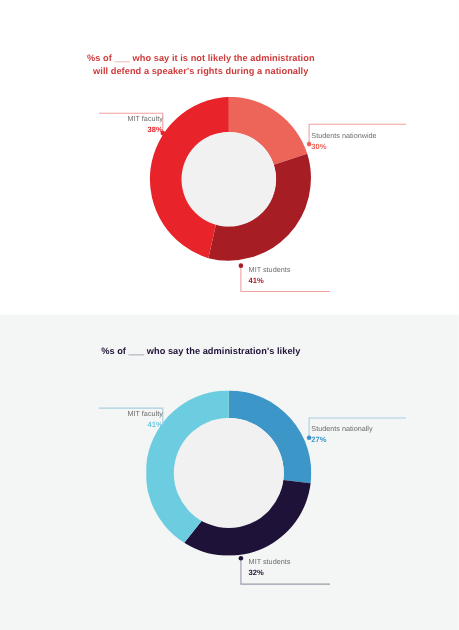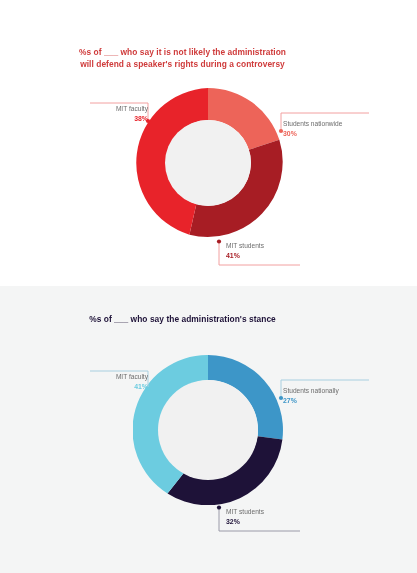--- a/index.html
+++ b/index.html
@@ -67,21 +67,21 @@
   #lead-b-students .ltext{left:10px;top:2px;text-align:left;color:#6c6c6c;}
   #lead-b-students .lpct{color:#1e1238;}
 </style>
 </head>
 <body>
 
 <div class="panel" id="panel-top">
 
   <div class="chart-title" id="title-top">
     <span>%s of ___ who say it is not likely the administration</span><br>
-    <span>will defend a speaker's rights during a controversy</span>
+    <span>will defend a speaker's rights during a nationally</span>
   </div>
 
   <div class="donut-wrap" id="donut-top">
     <svg width="150" height="150" viewBox="0 0 150 150">
 
       <path fill="#ed6459" d="M 75 0 A 75 75 0 0 1 146.33 51.82 L 115.88 61.71 A 43 43 0 0 0 75 32 Z"></path>
 
       <path fill="#a71d24" d="M 146.33 51.82 A 75 75 0 0 1 56.40 146.67 L 63.36 116.07 A 43 43 0 0 0 115.88 61.71 Z"></path>
 
       <path fill="#e8232a" d="M 56.40 146.67 A 75 75 0 0 1 75 0 L 75 32 A 43 43 0 0 0 63.36 116.07 Z"></path>
@@ -120,21 +120,21 @@
       <span class="lname">MIT students</span>
       <span class="lpct">41%</span>
     </span>
   </div>
 
 </div>
 
 <div class="panel" id="panel-bottom"></div>
 
 <div class="chart-title" id="title-bottom">
-  <span>%s of ___ who say the administration's stance</span><br>
+  <span>%s of ___ who say the administration's likely</span><br>
 </div>
 
 <div class="donut-wrap" id="donut-bottom">
   <svg width="150" height="150" viewBox="0 0 150 150">
 
     <path fill="#3d96c8" d="M 75 0 A 75 75 0 0 1 149.39 84.39 L 124.59 81.26 A 50 50 0 0 0 75 25 Z"></path>
 
     <path fill="#1e1238" d="M 149.39 84.39 A 75 75 0 0 1 34.51 138.45 L 51.34 117.30 A 50 50 0 0 0 124.59 81.26 Z"></path>
 
     <path fill="#6ccce0" d="M 34.51 138.45 A 75 75 0 0 1 75 0 L 75 25 A 50 50 0 0 0 51.34 117.30 Z"></path>

